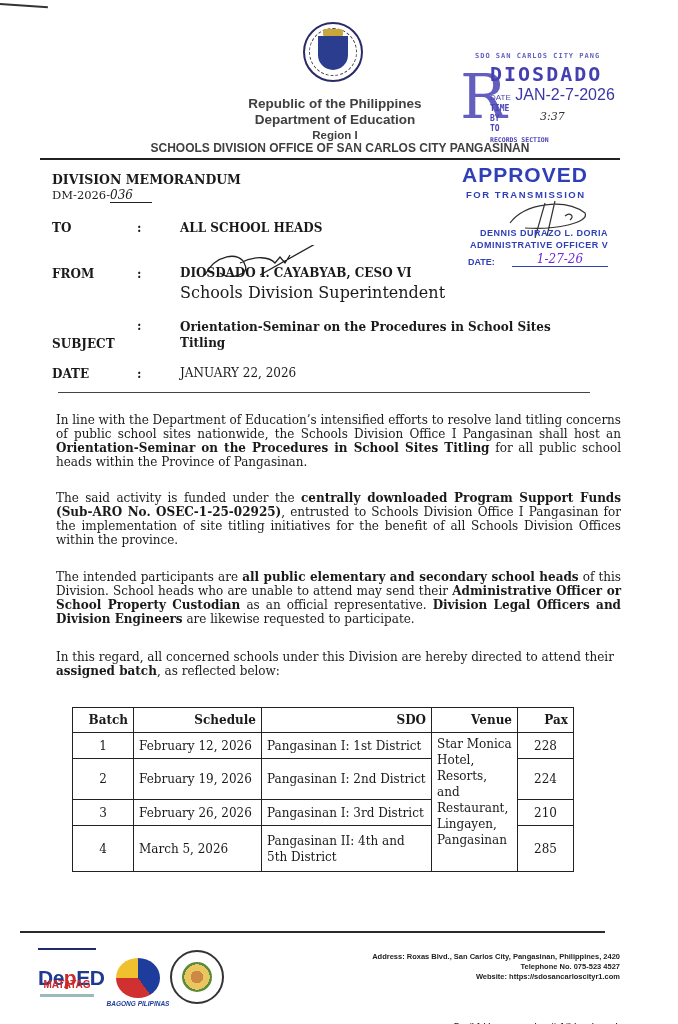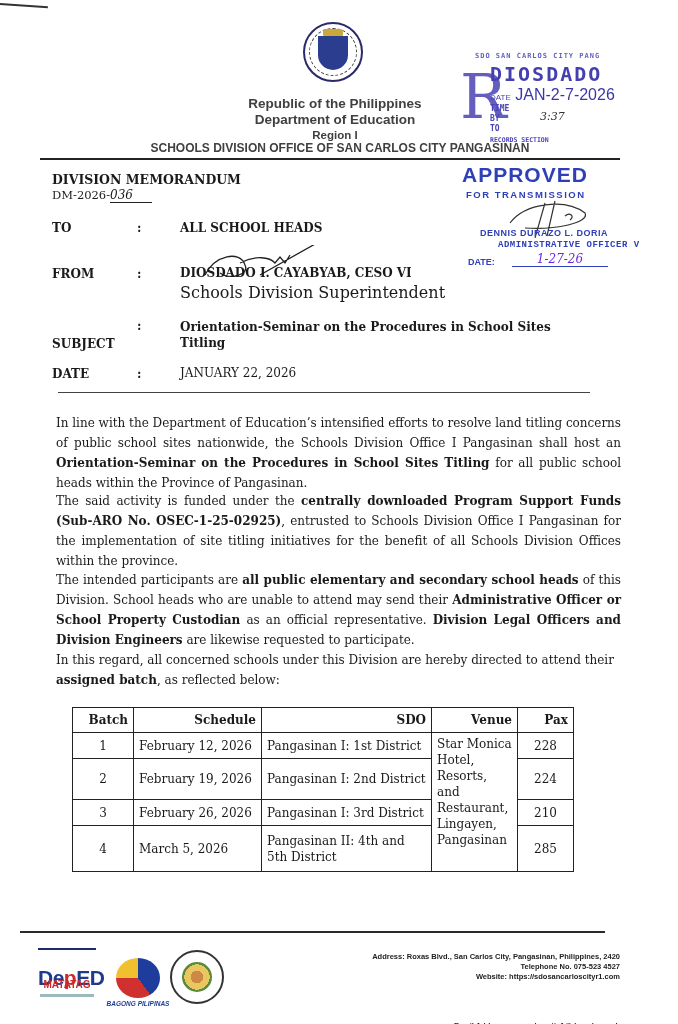--- a/index.html
+++ b/index.html
@@ -22,21 +22,21 @@
   
   .stamp { color: #3a3ab0; font-family: "DejaVu Sans Mono", monospace; font-weight: bold; }
   .rel-top { left: 475px; top: 52px; font-size: 7px; opacity: .8; letter-spacing: 1px; }
   .rel-R { left: 460px; top: 66px; font-size: 62px; font-family: "DejaVu Serif", serif; color: #4a44b5; opacity: .85; line-height: 62px; }
   .rel-word { left: 490px; top: 62px; font-size: 20px; letter-spacing: 2px; color: #4440b0; }
   .rel-date { left: 490px; top: 86px; font-size: 16px; color: #3b36a8; font-family: "Liberation Sans Narrow", "Liberation Sans", sans-serif; font-weight: normal; }
   .rel-line { font-size: 8px; color: #4a44b5; }
   .approved { left: 462px; top: 163px; font-size: 21px; letter-spacing: 1px; color: #2e3fb8; font-family: "Liberation Sans", sans-serif; font-weight: bold; }
   .for-trans { left: 466px; top: 189px; font-size: 9.5px; color: #2e3fb8; letter-spacing: 1.5px; font-family: "Liberation Sans", sans-serif; font-weight: bold; }
   .approver-name { left: 480px; top: 228px; font-size: 9px; color: #2e3fb8; font-family: "Liberation Sans", sans-serif; font-weight: bold; letter-spacing: .5px; }
-  .approver-title { left: 470px; top: 240px; font-size: 9px; color: #2e3fb8; font-family: Liberation Mono, monospace; font-weight: bold; letter-spacing: .5px; margin-left: 28px; }
+  .approver-title { left: 470px; top: 240px; font-size: 9px; color: #2e3fb8; font-family: Liberation Sans, sans-serif; font-weight: bold; letter-spacing: .5px; }
   .approver-date { left: 468px; top: 257px; font-size: 9px; color: #2e3fb8; font-family: "Liberation Sans", sans-serif; font-weight: bold; }
   .approver-date-val { left: 512px; top: 252px; width: 96px; border-bottom: 1px solid #2e3fb8; font-size: 12px; color: #6d28d9; font-style: italic; font-family: "DejaVu Serif", serif; font-weight: normal; text-align: center; }
 
   
   .memo-title { left: 52px; top: 172px; font-size: 12.5px; font-weight: bold; font-family: "DejaVu Serif", serif; }
   .memo-no { left: 52px; top: 188px; font-size: 11.5px; }
   .memo-no-val { display: inline-block; border-bottom: 1px solid #222; min-width: 42px; font-style: italic; font-size: 12px; }
 
   .lbl { font-size: 12px; font-weight: bold; }
   .colon { font-size: 12px; font-weight: bold; }
@@ -52,21 +52,21 @@
   .subj-colon { left: 137px; top: 319px; }
   .subj-val { left: 180px; top: 319px; width: 400px; font-weight: bold; font-size: 12px; line-height: 16px; }
   .date-lbl { left: 52px; top: 367px; }
   .date-colon { left: 137px; top: 367px; }
   .date-val { left: 180px; top: 366px; font-size: 12px; }
   .date-rule { left: 58px; top: 392px; width: 532px; height: 1px; background: #444; }
 
   .sig { left: 200px; top: 245px; width: 130px; height: 40px; }
 
   
-  .para { left: 56px; width: 565px; font-size: 12px; line-height: 20px; text-align: justify; color: #1a1a1a; }
+  .para { left: 56px; width: 565px; font-size: 12px; line-height: 14px; text-align: justify; color: #1a1a1a; }
   .p1 { top: 413px; }
   .p2 { top: 491px; }
   .p3 { top: 570px; }
   .p4 { top: 650px; }
   .para b { font-weight: bold; }
 
   
   .sched { left: 72px; top: 707px; border-collapse: collapse; font-size: 12px; }
   .sched th, .sched td { border: 1px solid #222; padding: 1px 5px; vertical-align: middle; line-height: 16px; }
   .sched th { font-weight: bold; text-align: right; height: 22px; }

